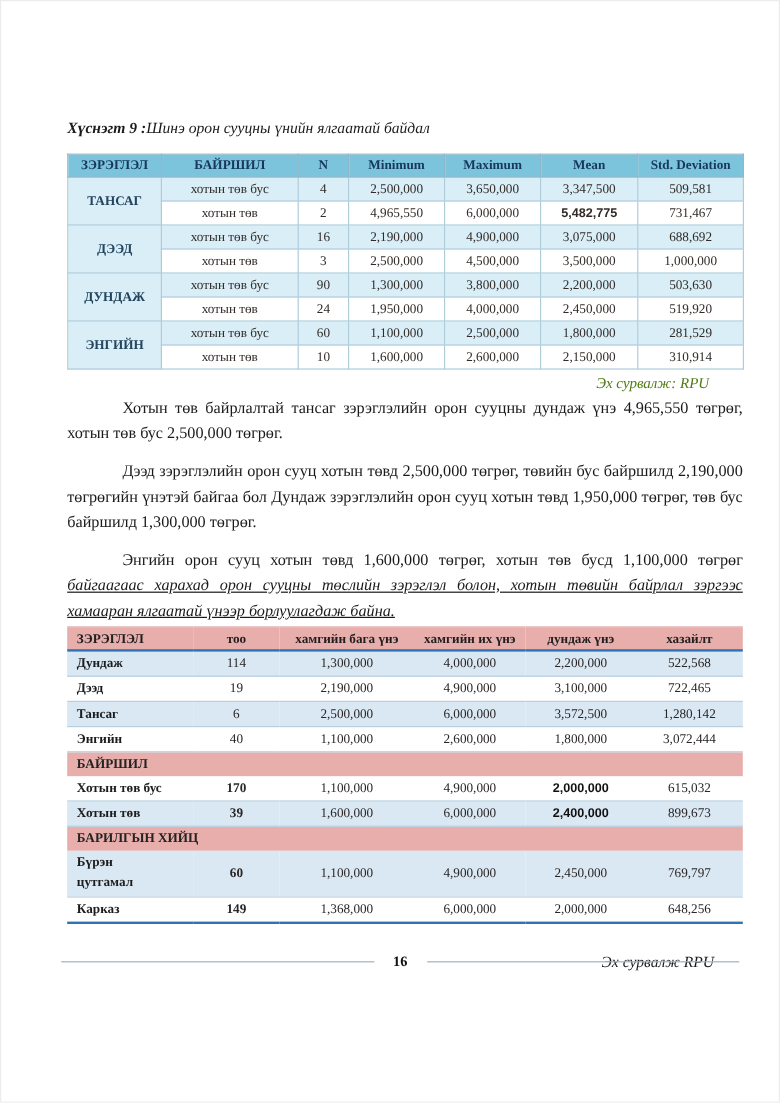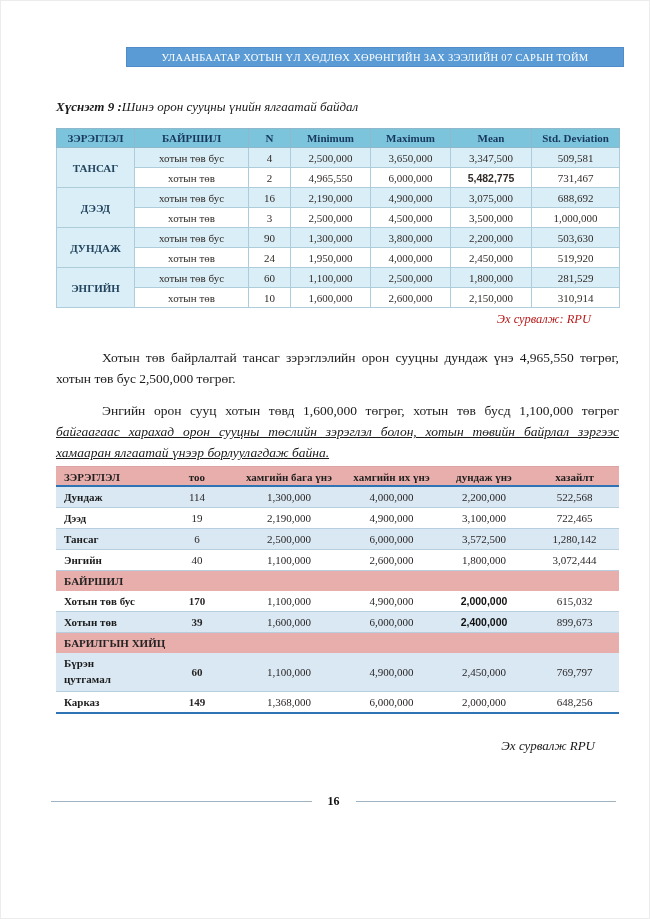--- a/index.html
+++ b/index.html
@@ -31,21 +31,21 @@
   .t1 td {
     padding:2px 3px; border:1px solid #aecddb; text-align:center;
     color:#322b28; height:15px;
   }
   .t1 td.cat { background:#d9eef6; font-weight:bold; color:#24455f; }
   .t1 tr.r-blue td { background:#d9eef6; }
   .t1 tr.r-white td { background:#ffffff; }
   .sans { font-family:"Liberation Sans", sans-serif; font-size:10.5px; font-weight:bold; color:#111; }
 
   .source { text-align:right; font-style:italic; }
-  .source-blue { color:#b91c1c; font-size:12.5px; margin:4px 28px 20px 0; }
+  .source-blue { color:#4d7c0f; font-size:12.5px; margin:4px 28px 2px 0; }
   .source-dark { color:#1a1a1a; font-size:13px; margin:24px 24px 0 0; }
 
   .body-p {
     font-size:13.5px; line-height:21px; text-align:justify;
     text-indent:46px; margin:0 0 11px 0;
   }
   .body-p.last { margin-bottom:3px; }
   .emph { font-style:italic; text-decoration:underline; }
 
   
@@ -79,23 +79,20 @@
     display:flex; align-items:center; gap:16px;
   }
   .fline { flex:1; height:1px; background:#9fb2c1; }
   .pageno { font-weight:bold; font-size:12px; color:#111; }
 </style>
 </head>
 <body>
 
 <div class="page">
 
-  <div class="banner">
-    <span>УЛААНБААТАР ХОТЫН ҮЛ ХӨДЛӨХ ХӨРӨНГИЙН ЗАХ ЗЭЭЛИЙН 07 САРЫН ТОЙМ</span>
-  </div>
 
   <div class="content">
 
     <p class="caption"><span class="cap-label">Хүснэгт 9 :</span><span class="cap-text">Шинэ орон сууцны үнийн ялгаатай байдал</span></p>
 
     <table class="t1">
       <colgroup>
         <col style="width:78px">
           <col style="width:114px">
           <col style="width:42px">
@@ -183,20 +180,21 @@
           <td>2,600,000</td>
           <td>2,150,000</td>
           <td>310,914</td>
         </tr>
       </tbody>
     </table>
 
     <div class="source source-blue">Эх сурвалж: RPU</div>
 
     <p class="body-p">Хотын төв байрлалтай тансаг зэрэглэлийн орон сууцны дундаж үнэ  4,965,550 төгрөг, хотын төв бус 2,500,000 төгрөг.</p>
+    <p class="body-p">Дээд зэрэглэлийн орон сууц хотын төвд  2,500,000 төгрөг, төвийн бус байршилд 2,190,000 төгрөгийн үнэтэй байгаа бол Дундаж зэрэглэлийн орон сууц хотын төвд 1,950,000 төгрөг, төв бус  байршилд 1,300,000 төгрөг.</p>
     <p class="body-p last"><span>Энгийн орон сууц хотын төвд 1,600,000 төгрөг, хотын төв бусд 1,100,000 төгрөг </span><span class="emph">байгаагаас харахад орон сууцны төслийн зэрэглэл болон, хотын төвийн байрлал зэргээс хамааран ялгаатай үнээр борлуулагдаж байна.</span></p>
 
     <table class="t2">
       <colgroup>
         <col style="width:105px">
           <col style="width:72px">
           <col style="width:112px">
         <col style="width:93px">
           <col style="width:92px">
           <col style="width:89px">

